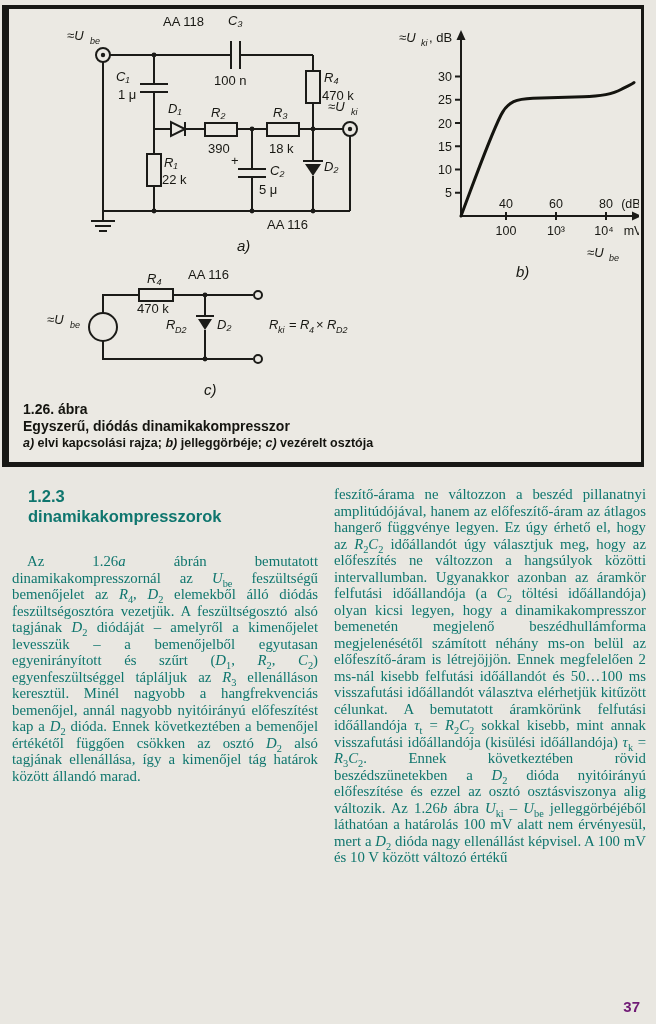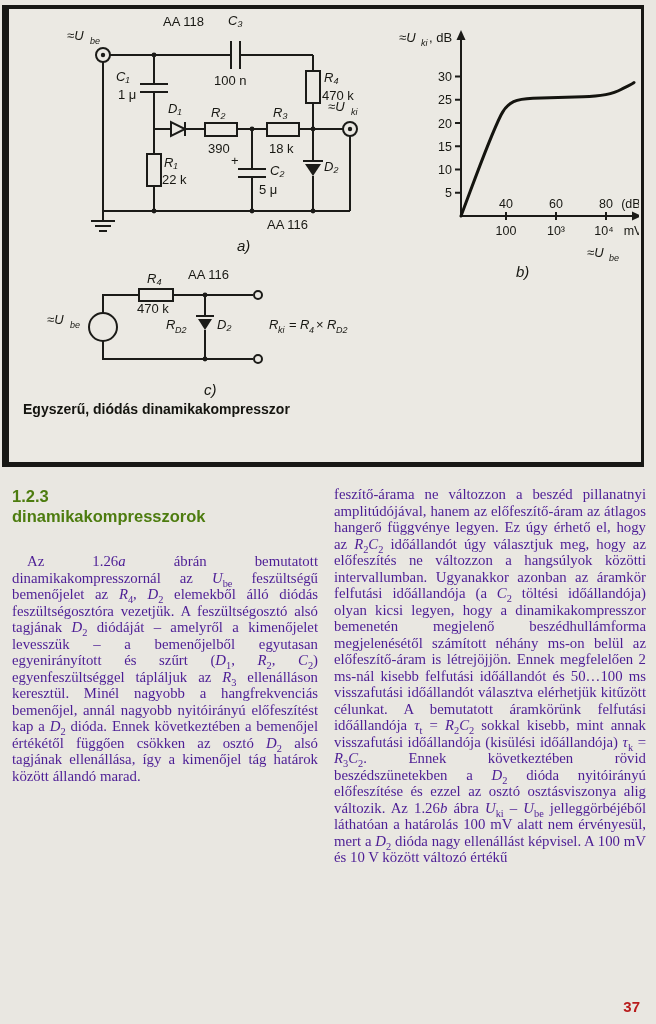--- a/index.html
+++ b/index.html
@@ -17,31 +17,31 @@
   .fig-svg{position:absolute;left:2px;top:2px;}
   .caption{position:absolute;left:14px;top:392px;font-family:"Liberation Sans",sans-serif;color:#14140f;}
   .cap-num{font-size:14px;font-weight:bold;line-height:17px;}
   .cap-title{font-size:14px;font-weight:bold;line-height:17px;}
   .cap-parts{font-size:12.5px;font-weight:bold;line-height:16px;}
   .col{position:absolute;top:486px;}
   .col-left{left:12px;width:306px;}
   .col-right{left:334px;width:312px;}
   .heading{
     font-family:"Liberation Sans",sans-serif;font-weight:bold;
-    font-size:16.5px;line-height:1.22;margin:0 0 27px 0;color:#4d7c0f;
+    font-size:16.5px;line-height:1.22;margin:0 0 27px 16px;color:#0f766e;
   }
   .col p{
     margin:0;font-size:14.8px;line-height:16.5px;text-align:justify;
-    text-indent:15px;color:#4c1d95;
+    text-indent:15px;color:#0f766e;
   }
   .col p.noindent{text-indent:0;}
   sub{font-size:70%;line-height:0;}
   .page-number{
     position:absolute;right:16px;bottom:9px;
-    font-family:"Liberation Sans",sans-serif;font-weight:bold;font-size:15px;color:#b91c1c;
+    font-family:"Liberation Sans",sans-serif;font-weight:bold;font-size:15px;color:#701a75;
   }
   
   .wire{stroke:#1b1b18;stroke-width:2;fill:none;}
   .curve{stroke:#14140f;stroke-width:3;fill:none;stroke-linecap:round;}
   .ink{fill:#1b1b18;}
   .hollow{fill:#ebe9e3;stroke:#1b1b18;stroke-width:2;}
   text{fill:#181813;}
   .lbl{font-family:"Liberation Sans",sans-serif;font-size:13px;}
   .ital{font-style:italic;}
   .sub{font-family:"Liberation Sans",sans-serif;font-size:9px;font-style:italic;}
@@ -197,21 +197,23 @@
           <text class="lbl" x="305" y="318">×</text>
           <text class="lbl ital" x="316" y="318">R</text>
           <text class="sub" x="325" y="322">D2</text>
         </g>
 
         <text class="sublabel" x="193" y="384">c)</text>
       </g>
     </svg>
 
     <div class="caption">
+      <div class="cap-num">1.26. ábra</div>
       <div class="cap-title">Egyszerű, diódás dinamikakompresszor</div>
+      <div class="cap-parts"><i>a)</i> elvi kapcsolási rajza; <i>b)</i> jelleggörbéje; <i>c)</i> vezérelt osztója</div>
     </div>
   </div>
 
   <div class="col col-left">
     <div class="heading">
       <div>1.2.3</div>
       <div>dinamikakompresszorok</div>
     </div>
     <p>Az 1.26<i>a</i> ábrán bemutatott dinamikakompresszornál az <i>U</i><sub>be</sub> feszültségű bemenőjelet az <i>R</i><sub>4</sub>, <i>D</i><sub>2</sub> elemekből álló diódás feszültségosztóra vezetjük. A feszültségosztó alsó tagjának <i>D</i><sub>2</sub> diódáját – amelyről a kimenőjelet levesszük – a bemenőjelből egyutasan egyenirányított és szűrt (<i>D</i><sub>1</sub>, <i>R</i><sub>2</sub>, <i>C</i><sub>2</sub>) egyenfeszültséggel tápláljuk az <i>R</i><sub>3</sub> ellenálláson keresztül. Minél nagyobb a hangfrekvenciás bemenőjel, annál nagyobb nyitóirányú előfeszítést kap a <i>D</i><sub>2</sub> dióda. Ennek következtében a bemenőjel értékétől függően csökken az osztó <i>D</i><sub>2</sub> alsó tagjának ellenállása, így a kimenőjel tág határok között állandó marad.</p>
   </div>

